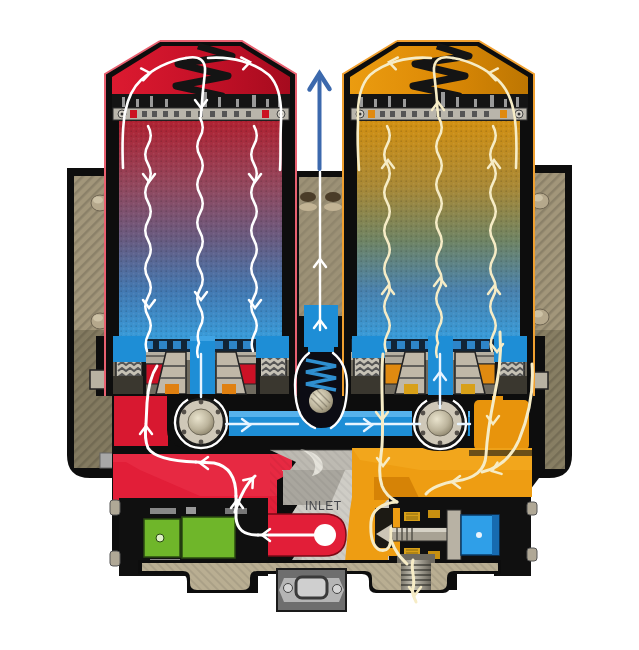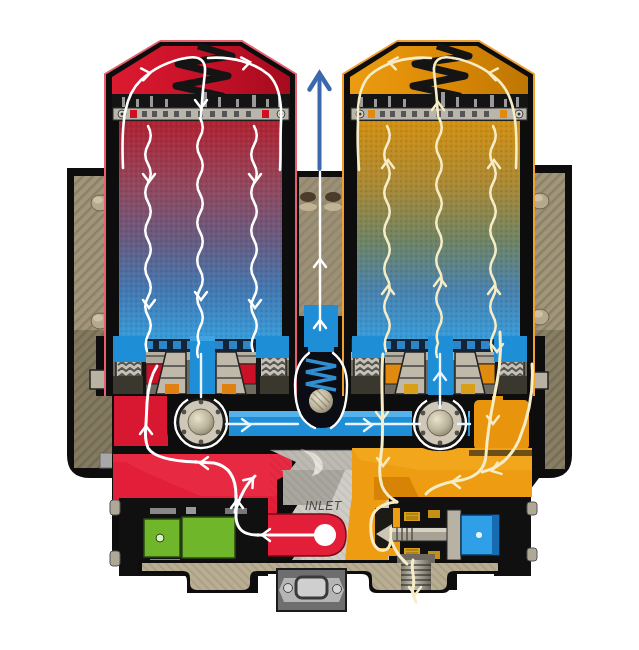--- a/index.html
+++ b/index.html
@@ -1,16 +1,16 @@
 <!DOCTYPE html>
 <html><head>
 <meta charset="utf-8">
 <style>
 html,body{margin:0;padding:0;background:#ffffff;}
-#stage{width:623px;height:650px;position:relative;font-family:"Liberation Sans",sans-serif;font-style:italic;}
+#stage{width:623px;height:650px;position:relative;font-family:"Liberation Sans",sans-serif;}
 </style>
 </head>
 <body>
 <div id="stage">
 <svg width="639" height="650" viewBox="0 0 639 650">
 <defs>
 <linearGradient id="leftBed" x1="0" y1="0" x2="0" y2="1">
  <stop offset="0" stop-color="#b02232"></stop>
  <stop offset="0.30" stop-color="#92485e"></stop>
  <stop offset="0.55" stop-color="#675c82"></stop>

